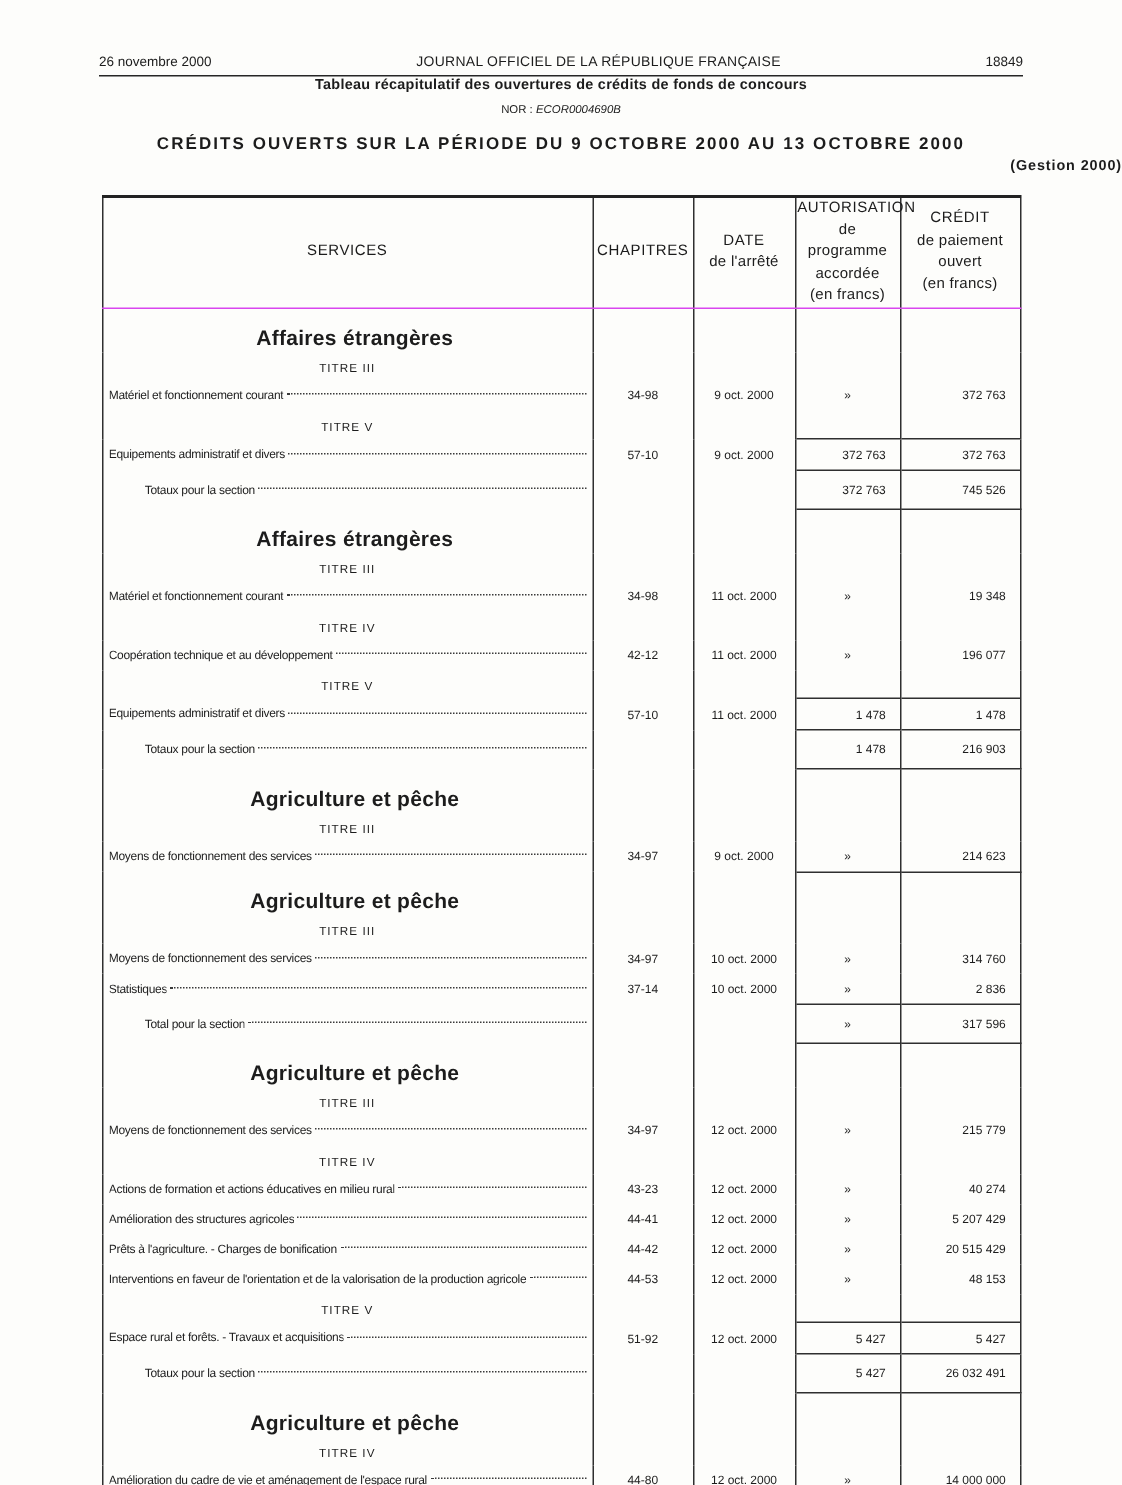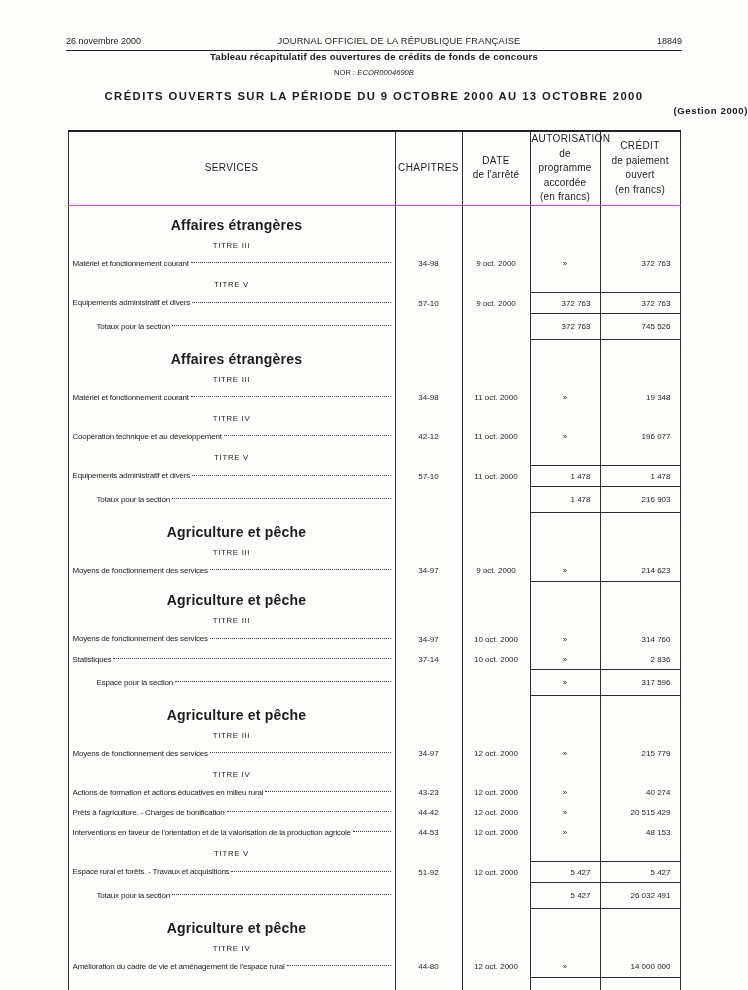--- a/index.html
+++ b/index.html
@@ -316,21 +316,21 @@
             </div>
           </td>
           <td class="cell-c">37-14</td>
           <td class="cell-c">10 oct. 2000</td>
           <td class="val mark">»</td>
           <td class="val">2 836</td>
         </tr>
         <tr class="total-row">
           <td class="svc-cell">
             <div class="svc-inner total-inner">
-              <span class="lbl">Espace pour la section</span>
+              <span class="lbl">Total pour la section</span>
               <span class="dots"></span>
             </div>
           </td>
           <td></td>
           <td></td>
           <td class="val mark ra rb">»</td>
           <td class="val ra rb">317 596</td>
         </tr>
         <tr>
           <td class="c-svc heading-cell">Agriculture et pêche</td>
@@ -373,20 +373,32 @@
             </div>
           </td>
           <td class="cell-c">43-23</td>
           <td class="cell-c">12 oct. 2000</td>
           <td class="val mark">»</td>
           <td class="val">40 274</td>
         </tr>
         <tr class="data-row">
           <td class="svc-cell">
             <div class="svc-inner">
+              <span class="lbl">Amélioration des structures agricoles</span>
+              <span class="dots"></span>
+            </div>
+          </td>
+          <td class="cell-c">44-41</td>
+          <td class="cell-c">12 oct. 2000</td>
+          <td class="val mark">»</td>
+          <td class="val">5 207 429</td>
+        </tr>
+        <tr class="data-row">
+          <td class="svc-cell">
+            <div class="svc-inner">
               <span class="lbl">Prêts à l'agriculture. - Charges de bonification</span>
               <span class="dots"></span>
             </div>
           </td>
           <td class="cell-c">44-42</td>
           <td class="cell-c">12 oct. 2000</td>
           <td class="val mark">»</td>
           <td class="val">20 515 429</td>
         </tr>
         <tr class="data-row">

